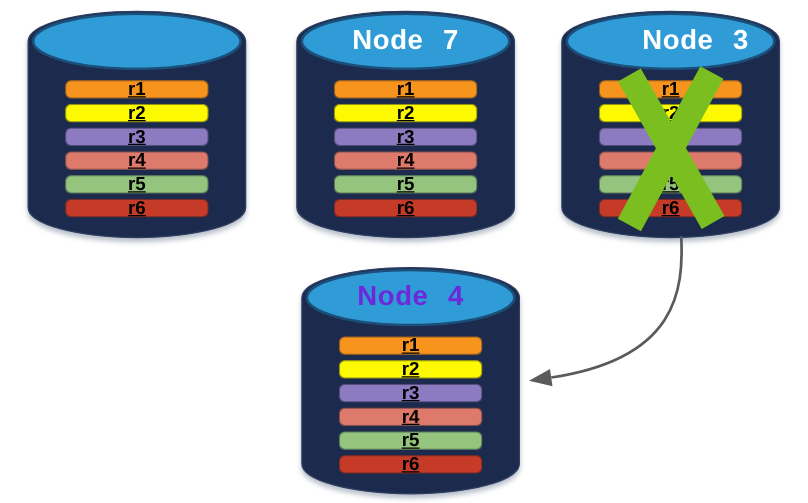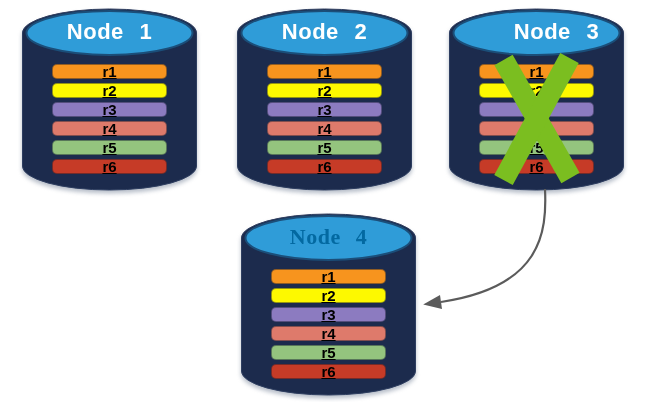--- a/index.html
+++ b/index.html
@@ -40,34 +40,33 @@
 </style>
 </head>
 <body>
 
 <div id="canvas" style="background: rgb(255, 255, 255);">
   <div class="node" style="left: 21px; top: 5px;">
       <svg class="cyl" width="177" height="190" viewBox="0 0 177 190">
         <path d="M1.5,28 A87,24 0 0 1 175.5,28 L175.5,161 A87,24 0 0 1 1.5,161 Z" fill="#1C2B4D" stroke="#2E3E60" stroke-width="1"></path>
         <ellipse cx="88.5" cy="28" rx="83" ry="22" fill="#2F9CD8" stroke="#1B4E79" stroke-width="2"></ellipse>
       </svg>
-      <div class="node-label" style="color: rgb(255, 255, 255);">Node 1</div>
       <div class="bar" style="top: 59px; background: rgb(247, 148, 30); color: rgb(0, 0, 0);">r1</div>
       <div class="bar" style="top: 78px; background: rgb(253, 249, 0); color: rgb(0, 0, 0);">r2</div>
       <div class="bar" style="top: 97px; background: rgb(140, 123, 192); color: rgb(0, 0, 0);">r3</div>
       <div class="bar" style="top: 116px; background: rgb(222, 122, 107); color: rgb(0, 0, 0);">r4</div>
       <div class="bar" style="top: 135px; background: rgb(148, 196, 126); color: rgb(0, 0, 0);">r5</div>
       <div class="bar" style="top: 154px; background: rgb(198, 59, 39); color: rgb(0, 0, 0);">r6</div>
     </div>
     <div class="node" style="left: 236px; top: 5px;">
       <svg class="cyl" width="177" height="190" viewBox="0 0 177 190">
         <path d="M1.5,28 A87,24 0 0 1 175.5,28 L175.5,161 A87,24 0 0 1 1.5,161 Z" fill="#1C2B4D" stroke="#2E3E60" stroke-width="1"></path>
         <ellipse cx="88.5" cy="28" rx="83" ry="22" fill="#2F9CD8" stroke="#1B4E79" stroke-width="2"></ellipse>
       </svg>
-      <div class="node-label" style="color: rgb(255, 255, 255);">Node 2</div>
+      <div class="node-label" style="color: rgb(255, 255, 255);">Node 7</div>
       <div class="bar" style="top: 59px; background: rgb(247, 148, 30); color: rgb(0, 0, 0);">r1</div>
       <div class="bar" style="top: 78px; background: rgb(253, 249, 0); color: rgb(0, 0, 0);">r2</div>
       <div class="bar" style="top: 97px; background: rgb(140, 123, 192); color: rgb(0, 0, 0);">r3</div>
       <div class="bar" style="top: 116px; background: rgb(222, 122, 107); color: rgb(0, 0, 0);">r4</div>
       <div class="bar" style="top: 135px; background: rgb(148, 196, 126); color: rgb(0, 0, 0);">r5</div>
       <div class="bar" style="top: 154px; background: rgb(198, 59, 39); color: rgb(0, 0, 0);">r6</div>
     </div>
     <div class="node" style="left: 448px; top: 5px; padding-left: 40px;">
       <svg class="cyl" width="177" height="190" viewBox="0 0 177 190">
         <path d="M1.5,28 A87,24 0 0 1 175.5,28 L175.5,161 A87,24 0 0 1 1.5,161 Z" fill="#1C2B4D" stroke="#2E3E60" stroke-width="1"></path>
@@ -79,21 +78,21 @@
       <div class="bar" style="top: 97px; background: rgb(140, 123, 192); color: rgb(0, 0, 0);">r3</div>
       <div class="bar" style="top: 116px; background: rgb(222, 122, 107); color: rgb(0, 0, 0);">r4</div>
       <div class="bar" style="top: 135px; background: rgb(148, 196, 126); color: rgb(0, 0, 0);">r5</div>
       <div class="bar" style="top: 154px; background: rgb(198, 59, 39); color: rgb(0, 0, 0);">r6</div>
     </div>
     <div class="node" style="left: 240px; top: 210px;">
       <svg class="cyl" width="177" height="190" viewBox="0 0 177 190">
         <path d="M1.5,28 A87,24 0 0 1 175.5,28 L175.5,161 A87,24 0 0 1 1.5,161 Z" fill="#1C2B4D" stroke="#2E3E60" stroke-width="1"></path>
         <ellipse cx="88.5" cy="28" rx="83" ry="22" fill="#2F9CD8" stroke="#1B4E79" stroke-width="2"></ellipse>
       </svg>
-      <div class="node-label" style="color: #0369a1; font-family: Liberation Serif, serif;">Node 4</div>
+      <div class="node-label" style="color: #6d28d9;">Node 4</div>
       <div class="bar" style="top: 59px; background: rgb(247, 148, 30); color: rgb(0, 0, 0);">r1</div>
       <div class="bar" style="top: 78px; background: rgb(253, 249, 0); color: rgb(0, 0, 0);">r2</div>
       <div class="bar" style="top: 97px; background: rgb(140, 123, 192); color: rgb(0, 0, 0);">r3</div>
       <div class="bar" style="top: 116px; background: rgb(222, 122, 107); color: rgb(0, 0, 0);">r4</div>
       <div class="bar" style="top: 135px; background: rgb(148, 196, 126); color: rgb(0, 0, 0);">r5</div>
       <div class="bar" style="top: 154px; background: rgb(198, 59, 39); color: rgb(0, 0, 0);">r6</div>
     </div>
     <svg id="overlay" width="646" height="402" viewBox="0 0 646 402">
       <g>
         <line x1="503.5" y1="60" x2="570.5" y2="178" stroke="#7BBE20" stroke-width="21" stroke-linecap="butt"></line>

